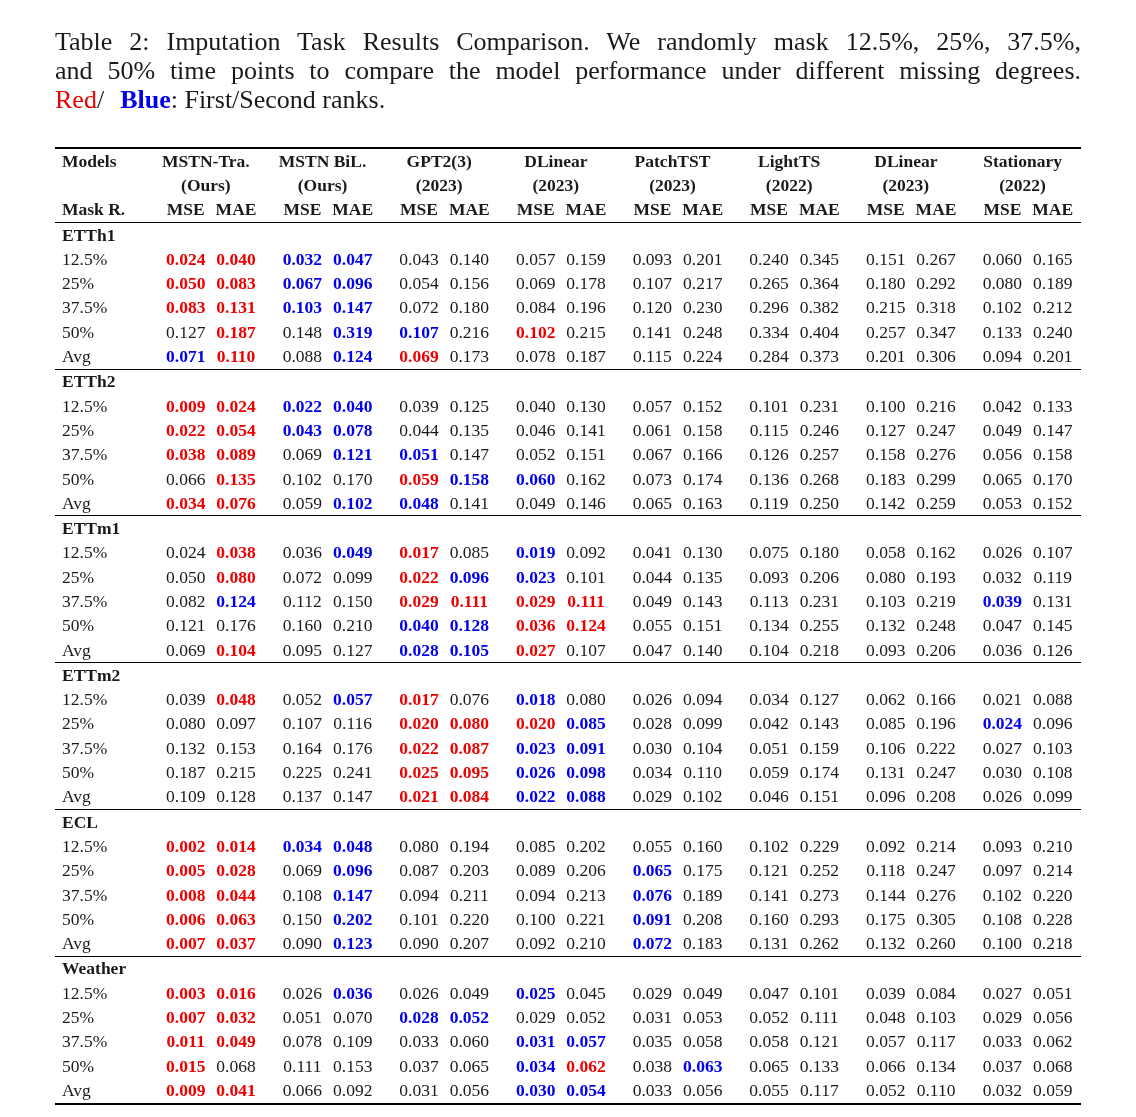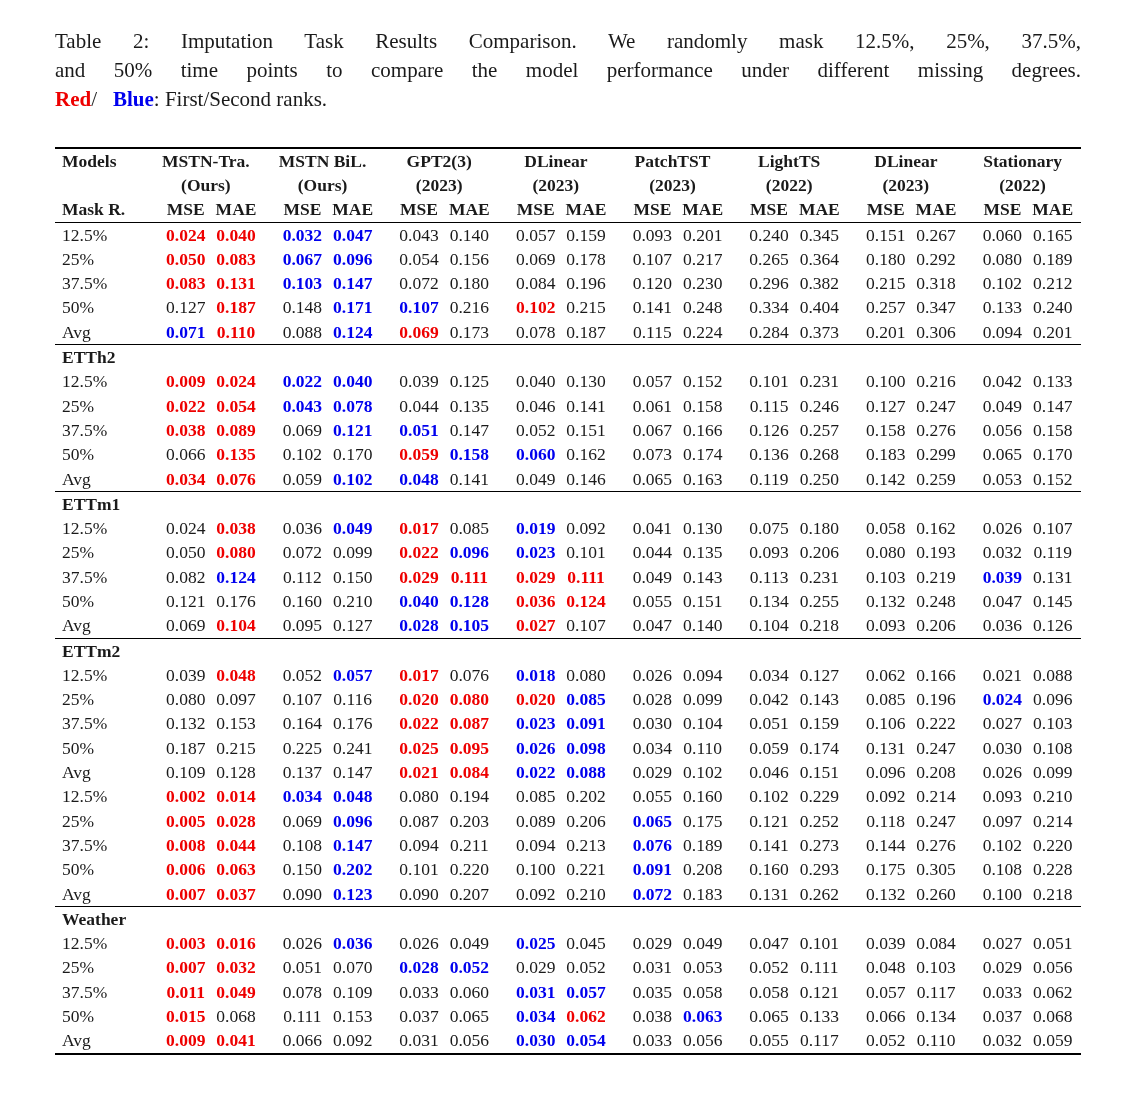--- a/index.html
+++ b/index.html
@@ -2,24 +2,24 @@
 <html style="--first-color: #ee0000; --second-color: #0000ee;"><head>
 <meta charset="utf-8">
 <style>
   html,body{margin:0;padding:0;background:#ffffff;}
   body{
     width:1136px;height:1117px;overflow:hidden;
     font-family:"Liberation Serif","DejaVu Serif",serif;
     color:#1a1a1a;
   }
   .page{padding:27px 55px 0 55px;}
-  .caption{width:1026px;font-size:21px;line-height:29px;margin:0 0 33px 0;}
+  .caption{width:1026px;font-size:26px;line-height:29px;margin:0 0 33px 0;}
   .cap-line{white-space:normal;}
   .cap-just{text-align:justify;text-align-last:justify;}
-  .cap-red{color:var(--first-color);font-weight:bold;}
+  .cap-red{color:var(--first-color);font-weight:normal;}
   .cap-blue{color:var(--second-color);font-weight:bold;margin-left:16px;}
   table.results{
     border-collapse:collapse;table-layout:fixed;width:1026px;
     border-top:2.6px solid #000;border-bottom:2.6px solid #000;
     font-size:17.5px;
   }
   col.c-label{width:92px;}
   col.c-mse{width:60px;}
   col.c-mae{width:56px;}
   th,td{
@@ -103,20 +103,23 @@
           <th>MAE</th>
           <th class="g">MSE</th>
           <th>MAE</th>
           <th class="g">MSE</th>
           <th>MAE</th>
           <th class="g">MSE</th>
           <th>MAE</th>
         </tr>
       </thead>
       <tbody>
+        <tr class="section-title">
+          <td colspan="17">ETTh1</td>
+        </tr>
         <tr>
           <td class="corner">12.5%</td>
           <td class="g v1">0.024</td>
           <td class="v1">0.040</td>
           <td class="g v2">0.032</td>
           <td class="v2">0.047</td>
           <td class="g">0.043</td>
           <td>0.140</td>
           <td class="g">0.057</td>
           <td>0.159</td>
@@ -165,21 +168,21 @@
           <td class="g">0.215</td>
           <td>0.318</td>
           <td class="g">0.102</td>
           <td>0.212</td>
         </tr>
         <tr>
           <td class="corner">50%</td>
           <td class="g">0.127</td>
           <td class="v1">0.187</td>
           <td class="g">0.148</td>
-          <td class="v2">0.171</td>
+          <td class="v2">0.319</td>
           <td class="g v2">0.107</td>
           <td>0.216</td>
           <td class="g v1">0.102</td>
           <td>0.215</td>
           <td class="g">0.141</td>
           <td>0.248</td>
           <td class="g">0.334</td>
           <td>0.404</td>
           <td class="g">0.257</td>
           <td>0.347</td>
@@ -492,20 +495,23 @@
           <td class="v2">0.088</td>
           <td class="g">0.029</td>
           <td>0.102</td>
           <td class="g">0.046</td>
           <td>0.151</td>
           <td class="g">0.096</td>
           <td>0.208</td>
           <td class="g">0.026</td>
           <td>0.099</td>
         </tr>
+        <tr class="section-title rule-top">
+          <td colspan="17">ECL</td>
+        </tr>
         <tr>
           <td class="corner">12.5%</td>
           <td class="g v1">0.002</td>
           <td class="v1">0.014</td>
           <td class="g v2">0.034</td>
           <td class="v2">0.048</td>
           <td class="g">0.080</td>
           <td>0.194</td>
           <td class="g">0.085</td>
           <td>0.202</td>

